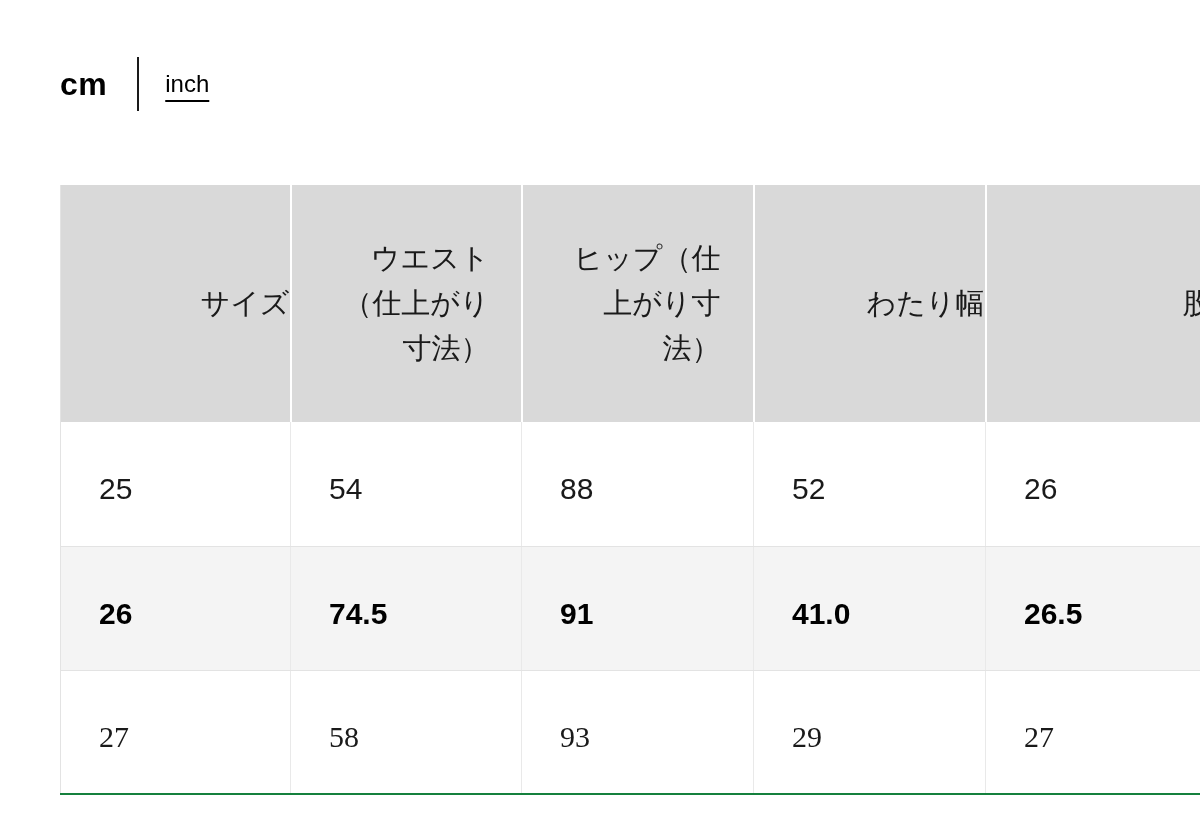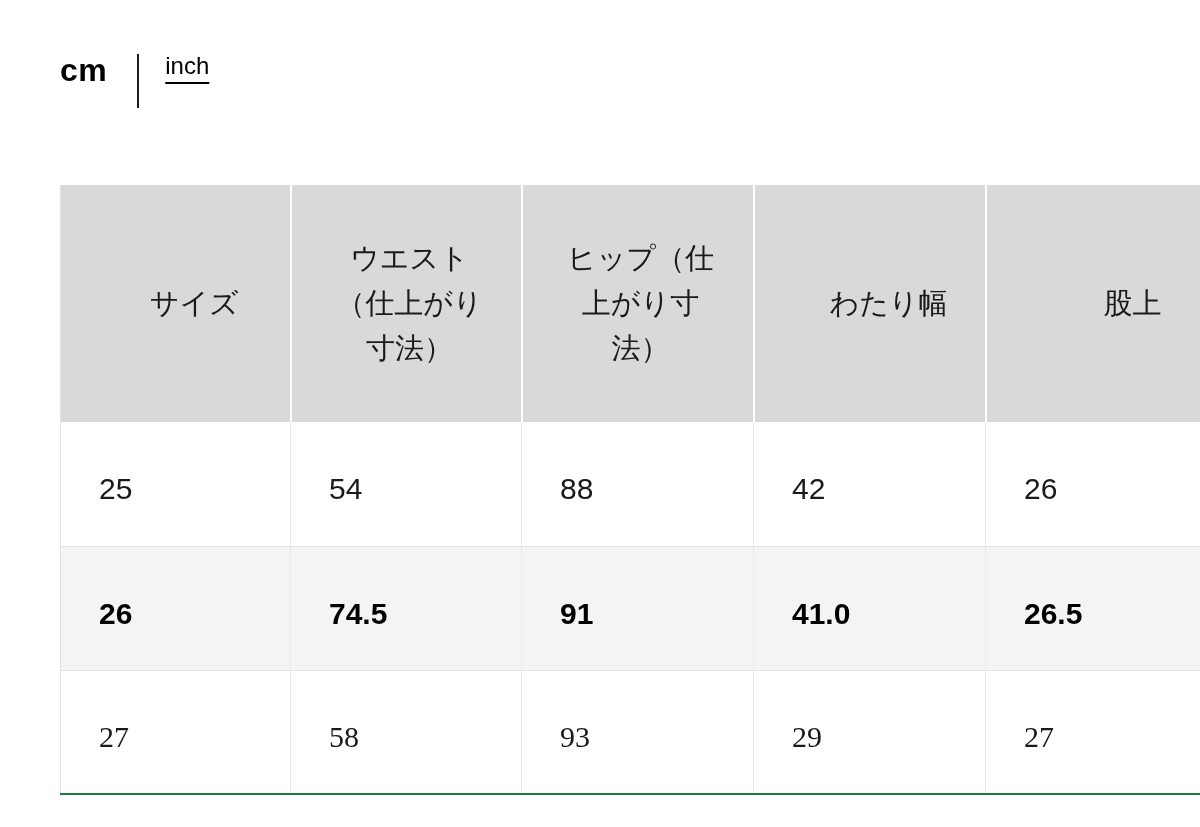--- a/index.html
+++ b/index.html
@@ -15,20 +15,21 @@
     color: #000000;
     -webkit-font-smoothing: antialiased;
   }
 
   
   .unit-toggle {
     position: absolute;
     left: 60px;
     top: 54px;
     display: flex;
+    align-items: center;
     height: 60px;
   }
   .unit-active {
     font-size: 32px;
     font-weight: 700;
     letter-spacing: 0.5px;
     line-height: 1;
     color: #000;
   }
   .unit-divider {
@@ -64,21 +65,21 @@
   table.size-table col.c-size   { width: 230px; }
   table.size-table col.c-waist  { width: 231px; }
   table.size-table col.c-hip    { width: 232px; }
   table.size-table col.c-thigh  { width: 232px; }
   table.size-table col.c-rise   { width: 255px; }
 
   thead th {
     background: #d9d9d9;
     height: 237px;
     vertical-align: middle;
-    text-align: center;
+    text-align: right;
     padding: 0 0 0 38px;
     font-size: 29px;
     font-weight: 400;
     line-height: 1.55;
     color: #1a1a1a;
     border-right: 2px solid #ffffff;
     box-sizing: border-box;
   }
   thead th:last-child { border-right: none; }
   thead th .hdr-text {
@@ -146,21 +147,21 @@
         <th class="nowrap-hdr">
           <span class="hdr-text">股上</span>
         </th>
       </tr>
     </thead>
     <tbody>
       <tr>
         <td>25</td>
         <td>54</td>
         <td>88</td>
-        <td>42</td>
+        <td>52</td>
         <td>26</td>
       </tr>
       <tr class="highlight">
         <td>26</td>
         <td>74.5</td>
         <td>91</td>
         <td>41.0</td>
         <td>26.5</td>
       </tr>
       <tr>

